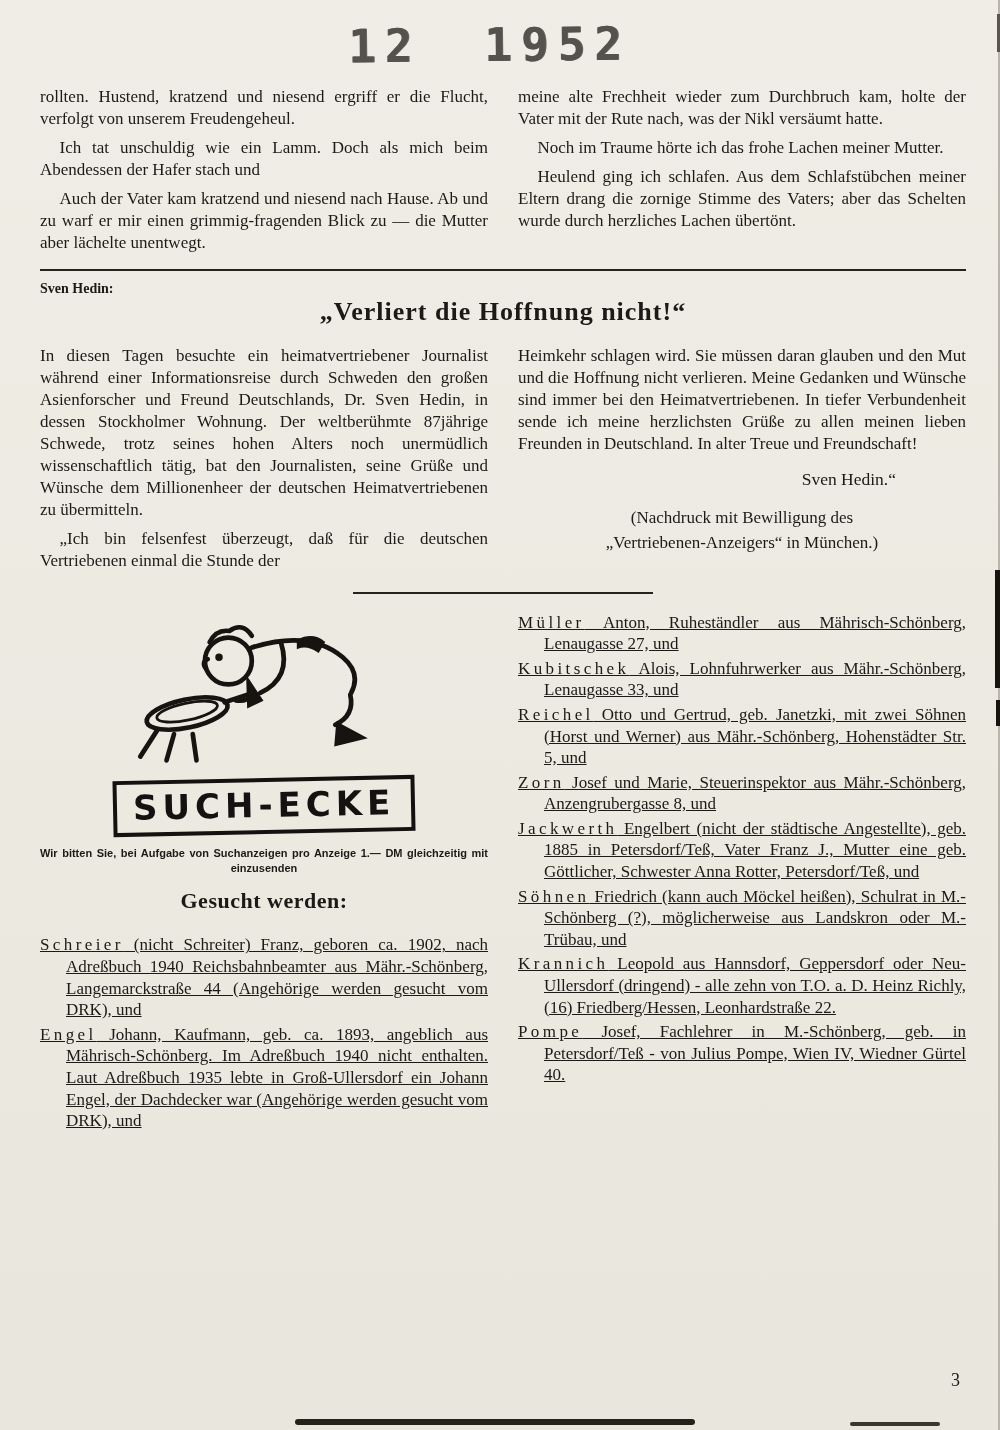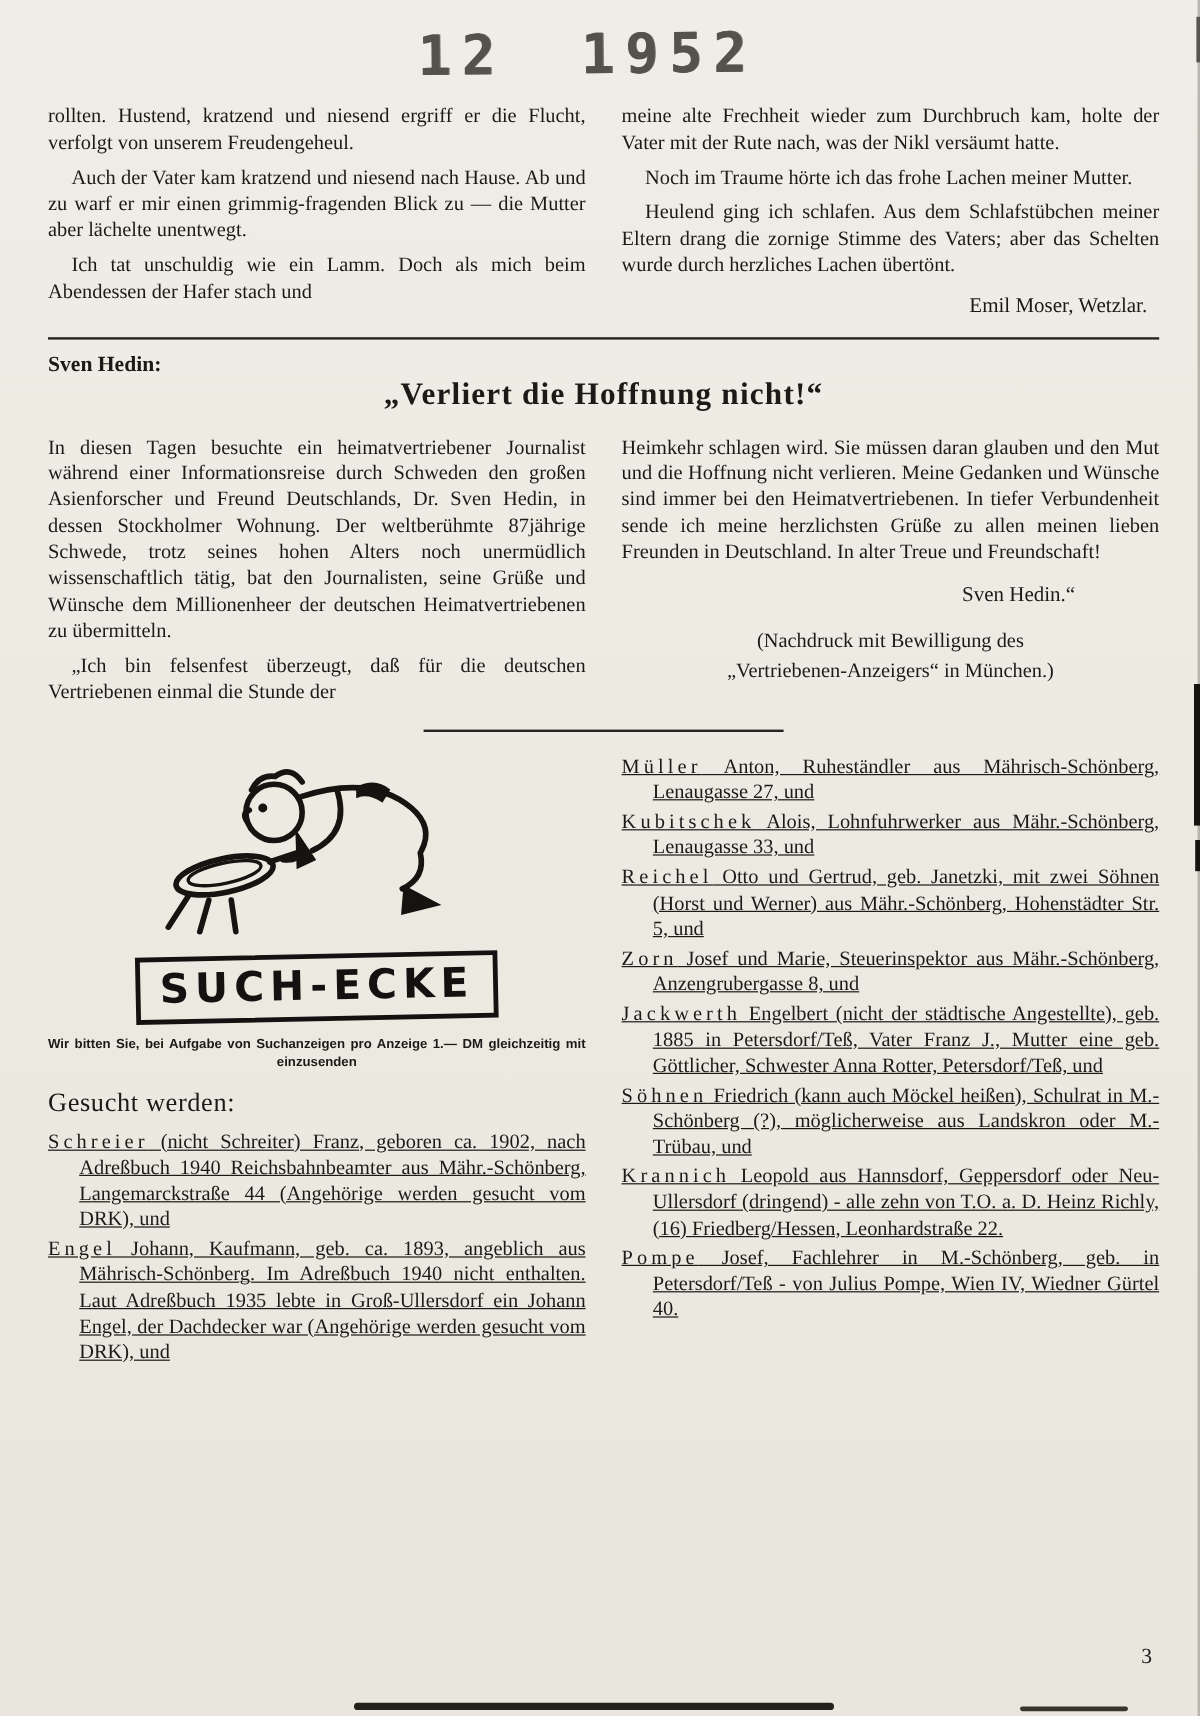--- a/index.html
+++ b/index.html
@@ -17,37 +17,37 @@
   }
   .cols{display:flex;gap:30px}
   .col{flex:1;min-width:0}
   .top-article{margin-top:86px}
   .para{font-size:17px;line-height:1.29;text-align:justify;text-indent:1.15em;margin:0}
   .para + .para{margin-top:7px}
   .para.noindent{text-indent:0}
   .signature{font-size:17.5px;text-align:right;padding-right:10px;margin:12px 0 0}
   .rule{border:none;border-top:2px solid #26231e;margin:16px 0 10px}
   .rule.mid{width:300px;margin:20px auto 18px}
-  .kicker{font-weight:bold;font-size:18px;margin:2px 0 0}
+  .kicker{font-weight:bold;font-size:14px;margin:2px 0 0}
   .title{font-size:26px;font-weight:bold;text-align:center;letter-spacing:1px;margin:0 0 18px}
   .sig-hedin{padding-right:70px;margin-top:14px}
   .note{font-size:17px;text-align:center;line-height:1.45;margin:16px 0 0}
   .lower{margin-top:0}
   .illus-wrap{text-align:center;margin:0 0 4px}
   .box-wrap{text-align:center;margin:4px 0 10px}
   .such-box{
     display:inline-block;border:4px solid #141210;padding:3px 16px 5px;
     font-family:"DejaVu Sans",sans-serif;font-weight:800;font-size:34px;
     letter-spacing:5px;transform:rotate(-1.2deg);color:#141210;
   }
   .notice{
     font-family:"Liberation Sans",sans-serif;font-weight:700;font-size:11px;
     line-height:1.4;text-align:justify;text-align-last:center;margin:12px 0 2px;
   }
-  .gesucht{font-size:22px;font-weight:normal;letter-spacing:0.5px;margin:12px 0 9px}
+  .gesucht{font-size:22px;font-weight:bold;text-align:center;letter-spacing:0.5px;margin:12px 0 20px}
   .entry{
     font-size:17px;line-height:1.27;text-align:justify;
     padding-left:26px;text-indent:-26px;margin:0 0 3px;text-decoration:underline;
   }
   .sperr{letter-spacing:0.2em}
   .pagenum{position:absolute;top:1370px;right:40px;font-size:18px}
   .edge{position:absolute;top:0;right:0;width:2px;height:100%;background:#b9b5ac}
   .art{position:absolute;background:#17140f}
   .art-r1{top:570px;right:0;width:5px;height:118px}
   .art-r2{top:700px;right:0;width:4px;height:26px}
@@ -61,28 +61,27 @@
 <body>
 
 <div class="page">
 
   <div class="stamp">12 1952</div>
 
   <section class="top-article">
     <div class="cols">
       <div class="col">
         <p class="para noindent">rollten. Hustend, kratzend und niesend ergriff er die Flucht, verfolgt von unserem Freudengeheul.</p>
+        <p class="para">Ich tat unschuldig wie ein Lamm. Doch als mich beim Abendessen der Hafer stach und</p>
         <p class="para">Auch der Vater kam kratzend und niesend nach Hause. Ab und zu warf er mir einen grimmig-fragenden Blick zu — die Mutter aber lächelte unentwegt.</p>
-        <p class="para">Ich tat unschuldig wie ein Lamm. Doch als mich beim Abendessen der Hafer stach und</p>
       </div>
       <div class="col">
         <p class="para noindent">meine alte Frechheit wieder zum Durchbruch kam, holte der Vater mit der Rute nach, was der Nikl versäumt hatte.</p>
         <p class="para">Noch im Traume hörte ich das frohe Lachen meiner Mutter.</p>
         <p class="para">Heulend ging ich schlafen. Aus dem Schlafstübchen meiner Eltern drang die zornige Stimme des Vaters; aber das Schelten wurde durch herzliches Lachen übertönt.</p>
-        <p class="signature">Emil Moser, Wetzlar.</p>
       </div>
     </div>
   </section>
 
   <hr class="rule">
 
   <section>
     <div class="kicker">Sven Hedin:</div>
     <h1 class="title">„Verliert die Hoffnung nicht!“</h1>
     <div class="cols">

